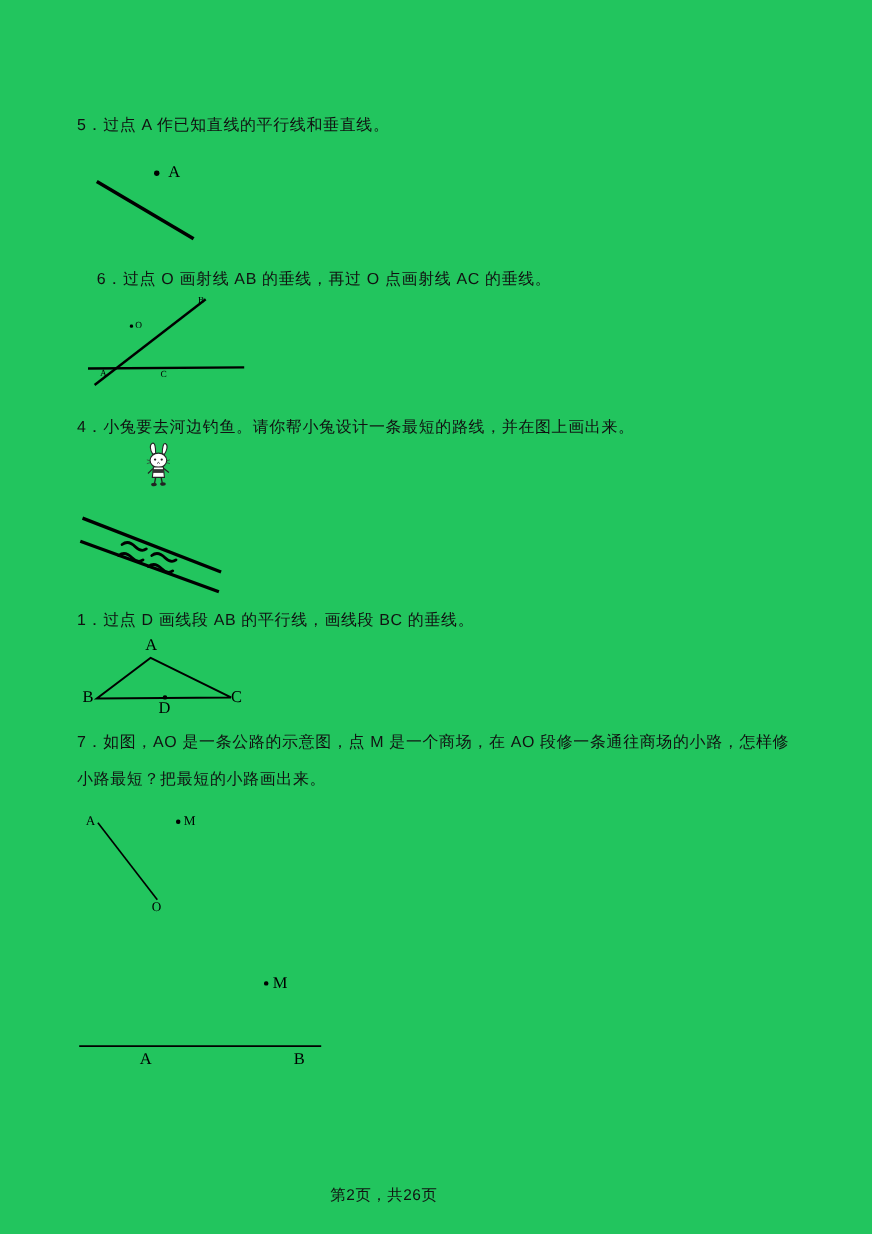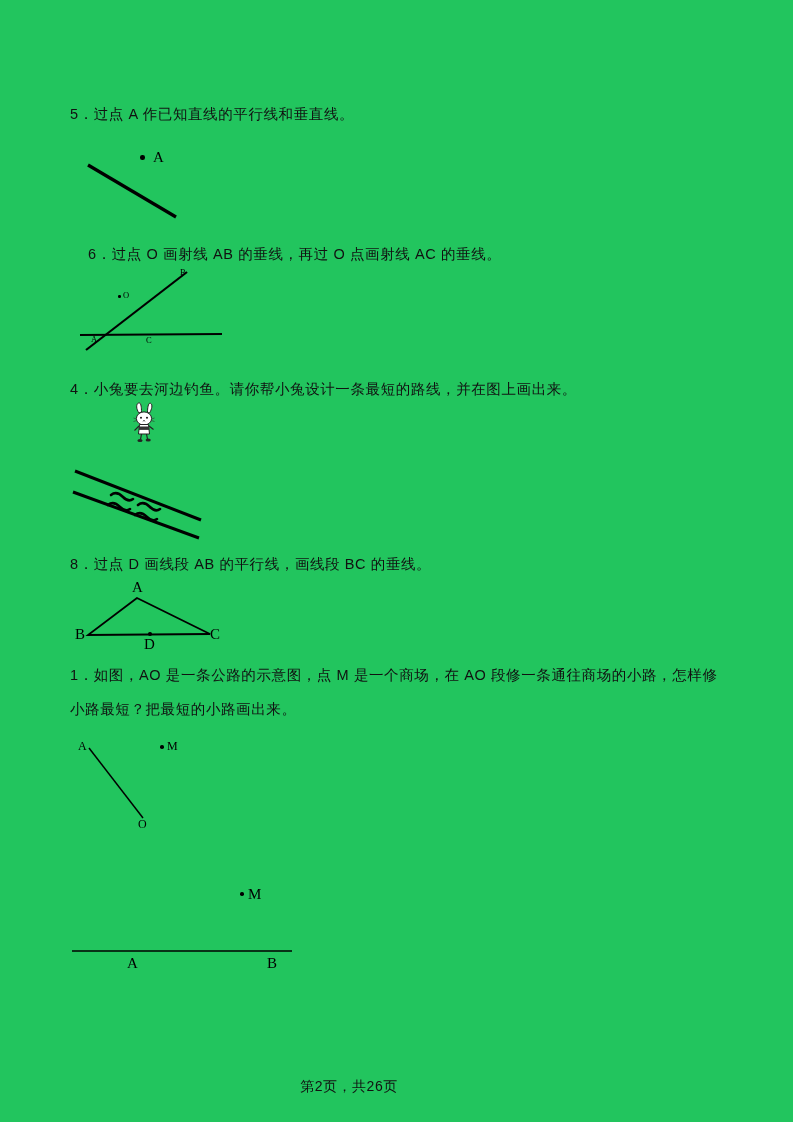--- a/index.html
+++ b/index.html
@@ -137,34 +137,34 @@
       <line x1="7" y1="9" x2="133" y2="58" stroke="#000000" stroke-width="3"></line>
       <line x1="5" y1="30" x2="131" y2="76" stroke="#000000" stroke-width="3"></line>
 
       <path d="M43 33 c5 -4 9 -1 12 2 c3 3 6 5 10 2" fill="none" stroke="#000000" stroke-width="2.6" stroke-linecap="round"></path>
       <path d="M40 43 c5 -4 9 -1 12 2 c3 3 6 5 10 2" fill="none" stroke="#000000" stroke-width="2.6" stroke-linecap="round"></path>
       <path d="M70 43 c5 -4 9 -1 12 2 c3 3 6 5 10 2" fill="none" stroke="#000000" stroke-width="2.6" stroke-linecap="round"></path>
       <path d="M67 53 c5 -4 9 -1 12 2 c3 3 6 5 10 2" fill="none" stroke="#000000" stroke-width="2.6" stroke-linecap="round"></path>
     </svg>
   </div>
 
-  <div class="qtext" style="left:70px; top:547px;">8．过点 D 画线段 AB 的平行线，画线段 BC 的垂线。</div>
+  <div class="qtext" style="left:70px; top:547px;">1．过点 D 画线段 AB 的平行线，画线段 BC 的垂线。</div>
 
   <div class="fig" style="left:70px; top:580px; width:180px; height:70px;">
     <svg width="180" height="70" viewBox="0 0 180 70">
       <polygon points="67,18 18,55 140,54" fill="none" stroke="#000000" stroke-width="1.8"></polygon>
     </svg>
     <div class="lbl lbl-lg" style="left:62px; top:0px;">A</div>
     <div class="lbl lbl-lg" style="left:5px; top:47px;">B</div>
     <div class="lbl lbl-lg" style="left:140px; top:47px;">C</div>
     <div class="dot dot-md" style="left:78px; top:52px;"></div>
     <div class="lbl lbl-lg" style="left:74px; top:57px;">D</div>
   </div>
 
-  <div class="qtext wrap" style="left:70px; top:658px;">1．如图，AO 是一条公路的示意图，点 M 是一个商场，在 AO 段修一条通往商场的小路，怎样修小路最短？把最短的小路画出来。</div>
+  <div class="qtext wrap" style="left:70px; top:658px;">7．如图，AO 是一条公路的示意图，点 M 是一个商场，在 AO 段修一条通往商场的小路，怎样修小路最短？把最短的小路画出来。</div>
 
   <div class="fig" style="left:70px; top:738px; width:190px; height:100px;">
     <svg width="190" height="100" viewBox="0 0 190 100">
       <line x1="19" y1="10" x2="73" y2="80" stroke="#000000" stroke-width="1.5"></line>
     </svg>
     <div class="lbl lbl-md" style="left:8px; top:2px;">A</div>
     <div class="lbl lbl-md" style="left:68px; top:80px;">O</div>
     <div class="dot dot-md" style="left:90px; top:7px;"></div>
     <div class="lbl lbl-md" style="left:97px; top:2px;">M</div>
   </div>

